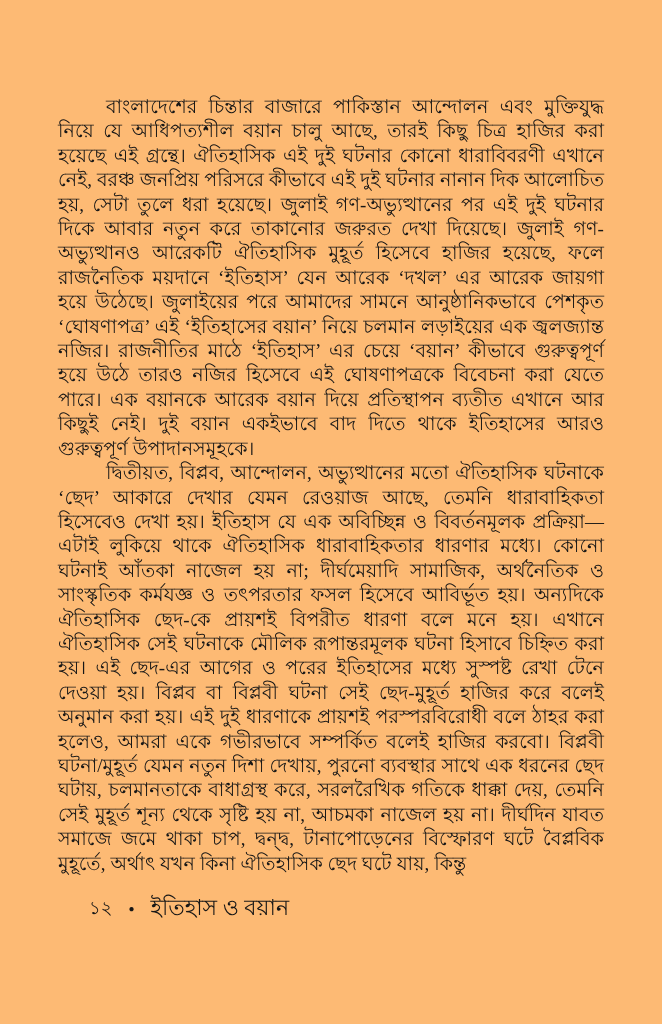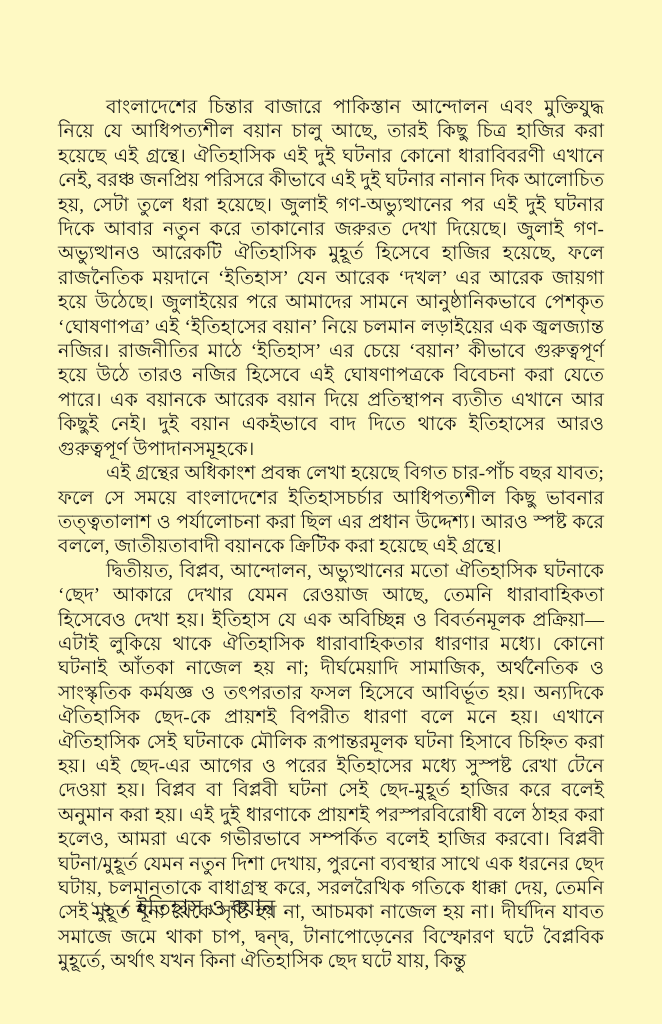--- a/index.html
+++ b/index.html
@@ -4,21 +4,21 @@
 <style>
   html, body {
     margin: 0;
     padding: 0;
     background: #ffffff;
   }
   .page {
     position: relative;
     width: 662px;
     height: 1024px;
-    background: #fef9c3;
+    background: #fdba74;
     overflow: hidden;
     font-family: "Liberation Serif", "DejaVu Serif", serif;
   }
   .body-text {
     position: absolute;
     left: 58px;
     top: 95px;
     width: 546px;
     text-align: justify;
     font-size: 19px;
@@ -30,21 +30,21 @@
     margin: 0;
     padding: 0;
     text-indent: 48px;
   }
   .page-footer {
     position: absolute;
     left: 89px;
     top: 897px;
     display: flex;
     align-items: center;
-    gap: 9px;
+    gap: 16px;
     color: #161616;
   }
   .page-footer .pg-num {
     font-size: 18px;
     line-height: 1;
   }
   .page-footer .bullet {
     font-size: 10px;
     line-height: 1;
     position: relative;
@@ -55,21 +55,20 @@
     line-height: 1;
   }
 </style>
 </head>
 <body>
 
 <div class="page">
 
   <main class="body-text">
     <p class="para">বাংলাদেশের চিন্তার বাজারে পাকিস্তান আন্দোলন এবং মুক্তিযুদ্ধ নিয়ে যে আধিপত্যশীল বয়ান চালু আছে, তারই কিছু চিত্র হাজির করা হয়েছে এই গ্রন্থে। ঐতিহাসিক এই দুই ঘটনার কোনো ধারাবিবরণী এখানে নেই, বরঞ্চ জনপ্রিয় পরিসরে কীভাবে এই দুই ঘটনার নানান দিক আলোচিত হয়, সেটা তুলে ধরা হয়েছে। জুলাই গণ-অভ্যুত্থানের পর এই দুই ঘটনার দিকে আবার নতুন করে তাকানোর জরুরত দেখা দিয়েছে। জুলাই গণ-অভ্যুত্থানও আরেকটি ঐতিহাসিক মুহূর্ত হিসেবে হাজির হয়েছে, ফলে রাজনৈতিক ময়দানে ‘ইতিহাস’ যেন আরেক ‘দখল’ এর আরেক জায়গা হয়ে উঠেছে। জুলাইয়ের পরে আমাদের সামনে আনুষ্ঠানিকভাবে পেশকৃত ‘ঘোষণাপত্র’ এই ‘ইতিহাসের বয়ান’ নিয়ে চলমান লড়াইয়ের এক জ্বলজ্যান্ত নজির। রাজনীতির মাঠে ‘ইতিহাস’ এর চেয়ে ‘বয়ান’ কীভাবে গুরুত্বপূর্ণ হয়ে উঠে তারও নজির হিসেবে এই ঘোষণাপত্রকে বিবেচনা করা যেতে পারে। এক বয়ানকে আরেক বয়ান দিয়ে প্রতিস্থাপন ব্যতীত এখানে আর কিছুই নেই। দুই বয়ান একইভাবে বাদ দিতে থাকে ইতিহাসের আরও গুরুত্বপূর্ণ উপাদানসমূহকে।</p>
-    <p class="para">এই গ্রন্থের অধিকাংশ প্রবন্ধ লেখা হয়েছে বিগত চার-পাঁচ বছর যাবত; ফলে সে সময়ে বাংলাদেশের ইতিহাসচর্চার আধিপত্যশীল কিছু ভাবনার তত্ত্বতালাশ ও পর্যালোচনা করা ছিল এর প্রধান উদ্দেশ্য। আরও স্পষ্ট করে বললে, জাতীয়তাবাদী বয়ানকে ক্রিটিক করা হয়েছে এই গ্রন্থে।</p>
     <p class="para">দ্বিতীয়ত, বিপ্লব, আন্দোলন, অভ্যুত্থানের মতো ঐতিহাসিক ঘটনাকে ‘ছেদ’ আকারে দেখার যেমন রেওয়াজ আছে, তেমনি ধারাবাহিকতা হিসেবেও দেখা হয়। ইতিহাস যে এক অবিচ্ছিন্ন ও বিবর্তনমূলক প্রক্রিয়া—এটাই লুকিয়ে থাকে ঐতিহাসিক ধারাবাহিকতার ধারণার মধ্যে। কোনো ঘটনাই আঁতকা নাজেল হয় না; দীর্ঘমেয়াদি সামাজিক, অর্থনৈতিক ও সাংস্কৃতিক কর্মযজ্ঞ ও তৎপরতার ফসল হিসেবে আবির্ভূত হয়। অন্যদিকে ঐতিহাসিক ছেদ-কে প্রায়শই বিপরীত ধারণা বলে মনে হয়। এখানে ঐতিহাসিক সেই ঘটনাকে মৌলিক রূপান্তরমূলক ঘটনা হিসাবে চিহ্নিত করা হয়। এই ছেদ-এর আগের ও পরের ইতিহাসের মধ্যে সুস্পষ্ট রেখা টেনে দেওয়া হয়। বিপ্লব বা বিপ্লবী ঘটনা সেই ছেদ-মুহূর্ত হাজির করে বলেই অনুমান করা হয়। এই দুই ধারণাকে প্রায়শই পরস্পরবিরোধী বলে ঠাহর করা হলেও, আমরা একে গভীরভাবে সম্পর্কিত বলেই হাজির করবো। বিপ্লবী ঘটনা/মুহূর্ত যেমন নতুন দিশা দেখায়, পুরনো ব্যবস্থার সাথে এক ধরনের ছেদ ঘটায়, চলমানতাকে বাধাগ্রস্থ করে, সরলরৈখিক গতিকে ধাক্কা দেয়, তেমনি সেই মুহূর্ত শূন্য থেকে সৃষ্টি হয় না, আচমকা নাজেল হয় না। দীর্ঘদিন যাবত সমাজে জমে থাকা চাপ, দ্বন্দ্ব, টানাপোড়েনের বিস্ফোরণ ঘটে বৈপ্লবিক মুহূর্তে, অর্থাৎ যখন কিনা ঐতিহাসিক ছেদ ঘটে যায়, কিন্তু</p>
   </main>
 
   <footer class="page-footer">
     <span class="pg-num">১২</span>
     <span class="bullet">●</span>
     <span class="run-title">ইতিহাস ও বয়ান</span>
   </footer>
 
 </div>

